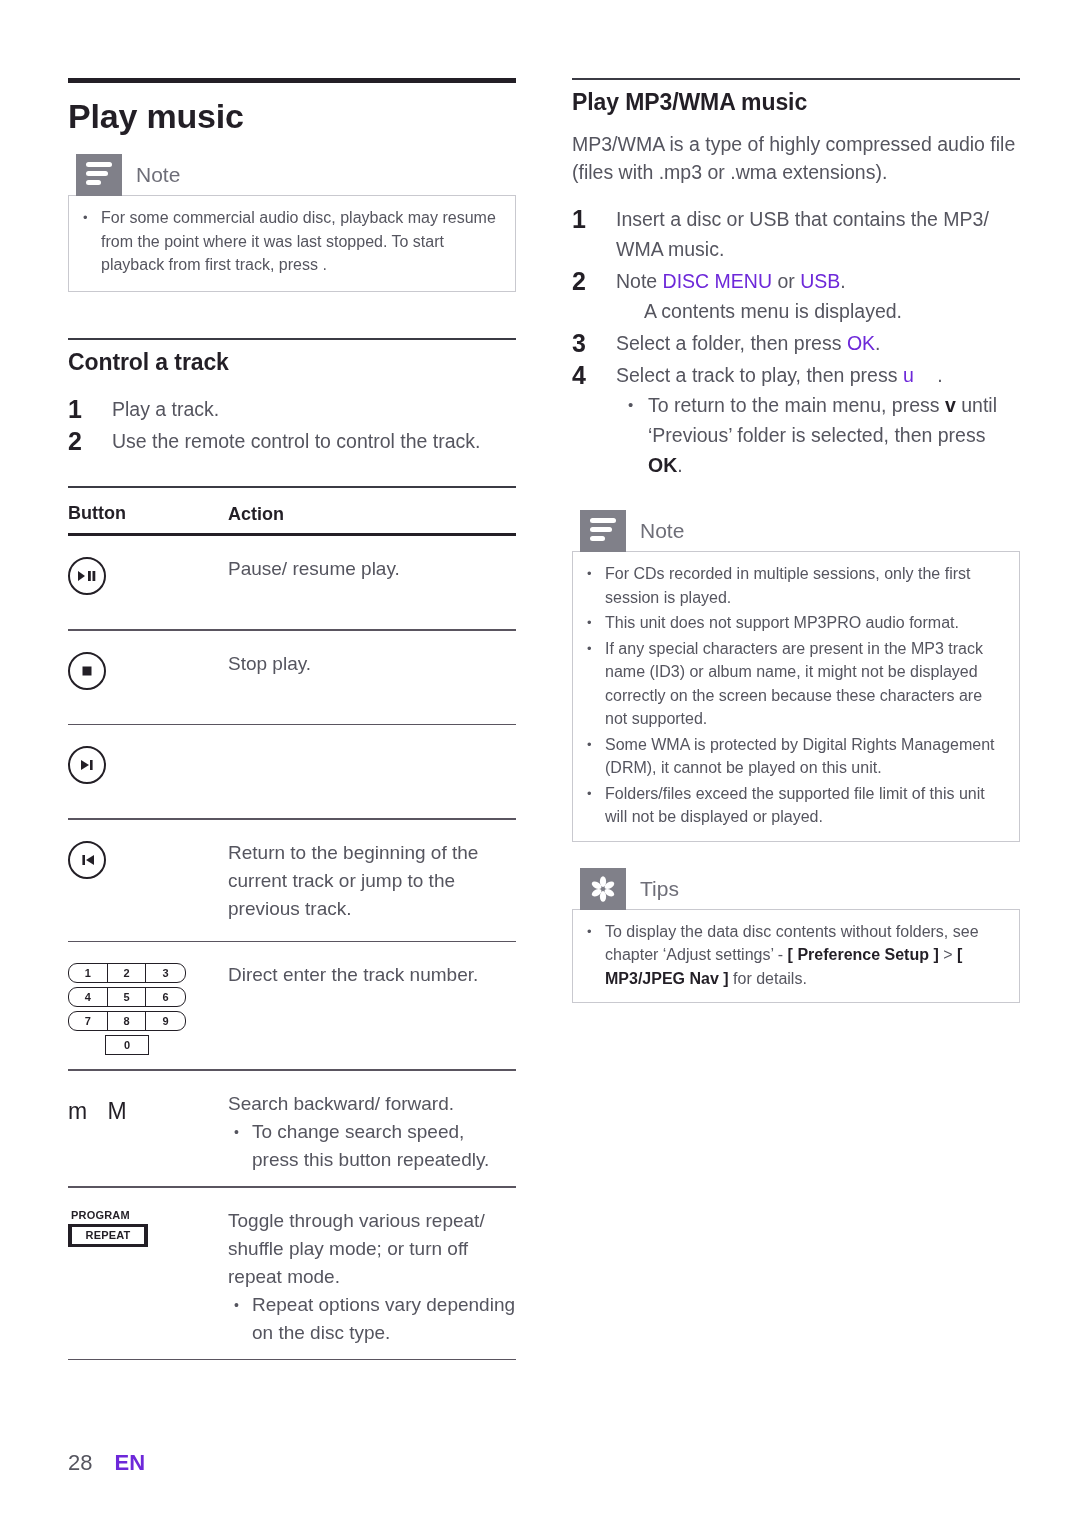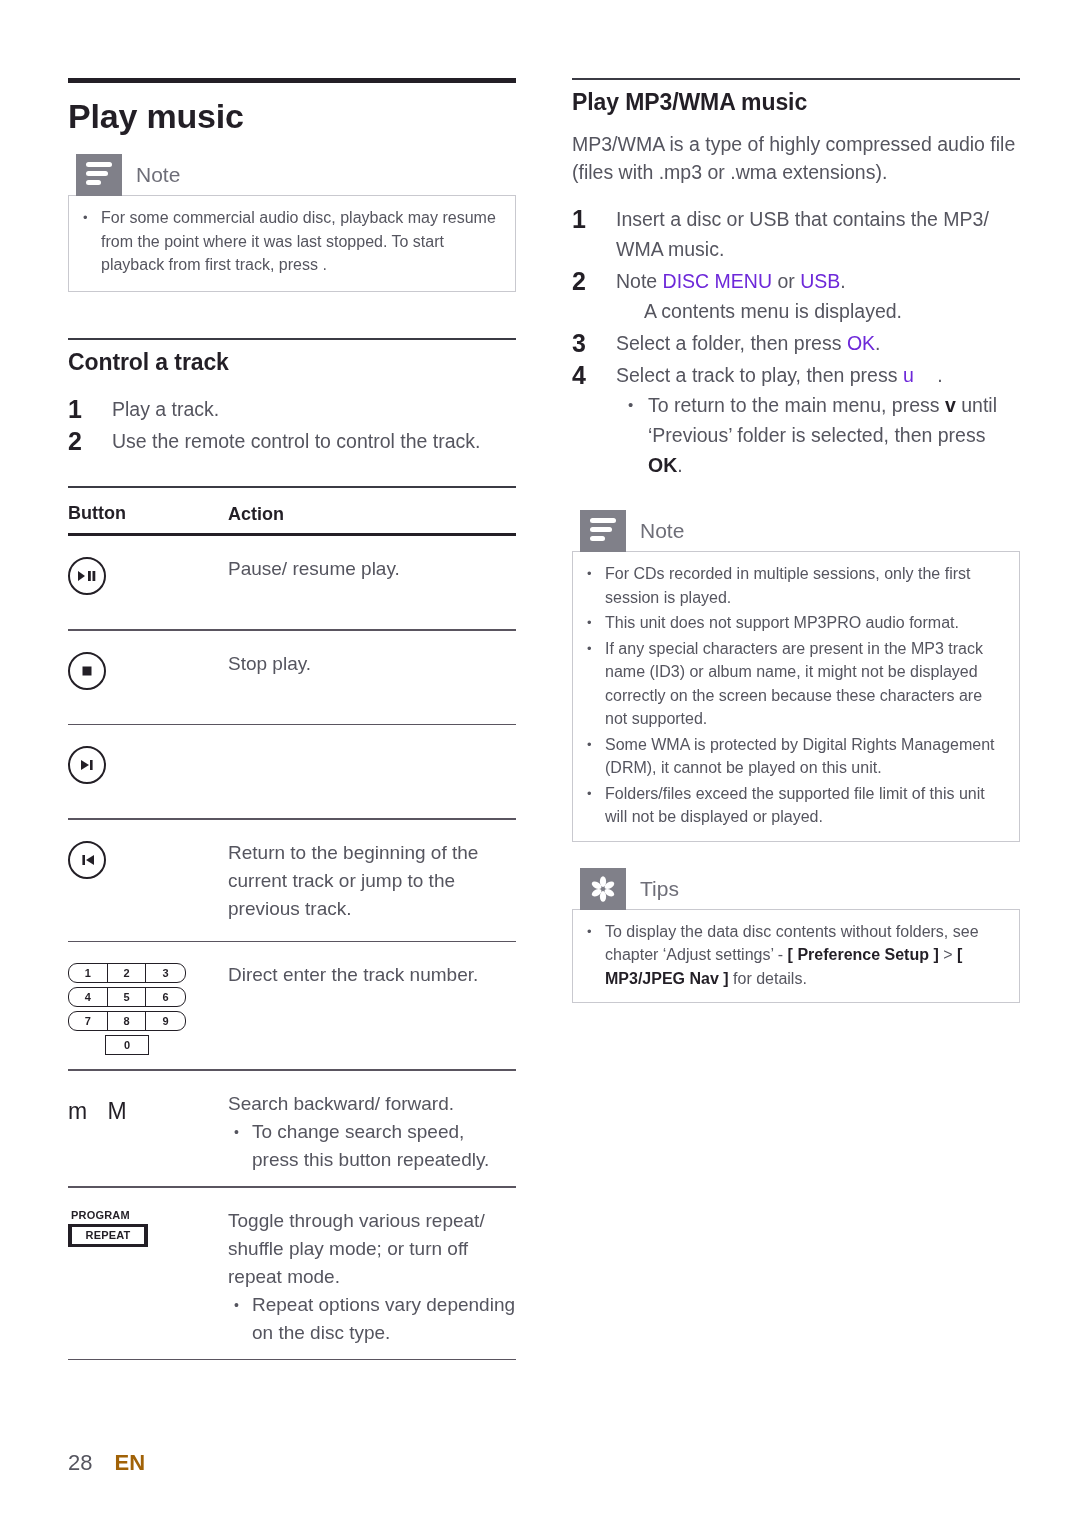--- a/index.html
+++ b/index.html
@@ -298,21 +298,21 @@
     align-items: baseline;
   }
   .footer .pg {
     font-size: 22px;
     color: #55555f;
     margin-right: 22px;
   }
   .footer .lang {
     font-size: 22px;
     font-weight: bold;
-    color: #a16207;
+    color: #6d28d9;
   }
 </style>
 </head>
 <body>
 
 <div class="page">
 
   <div class="col col-left">
 
     <div class="rule-thick"></div>

